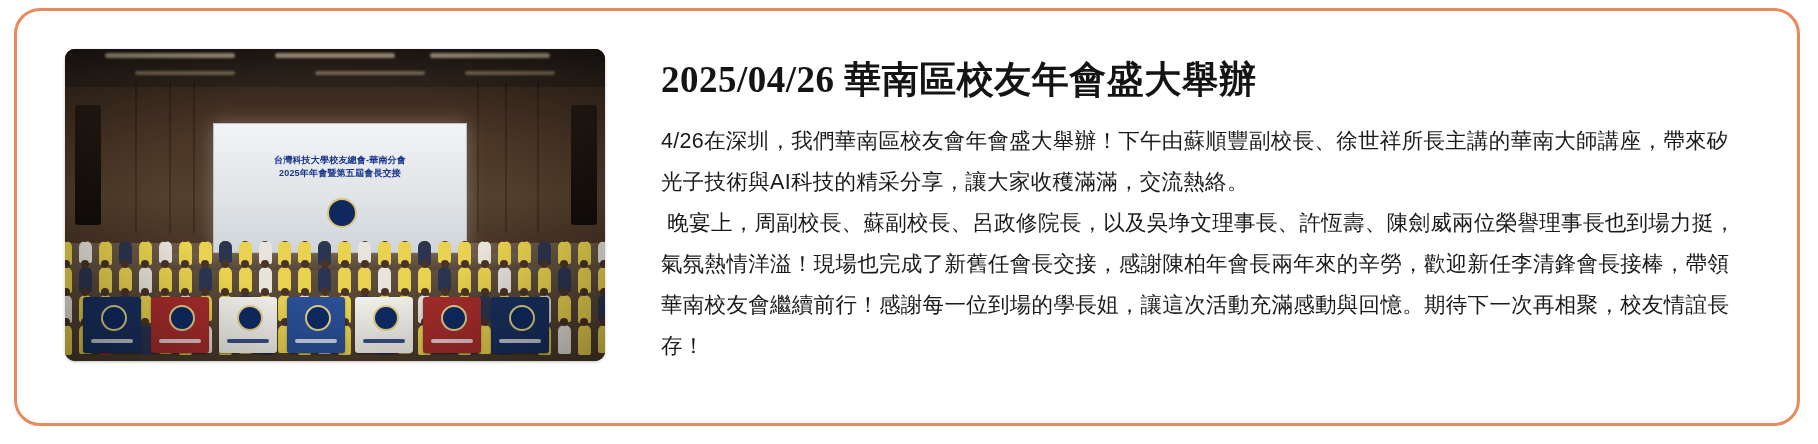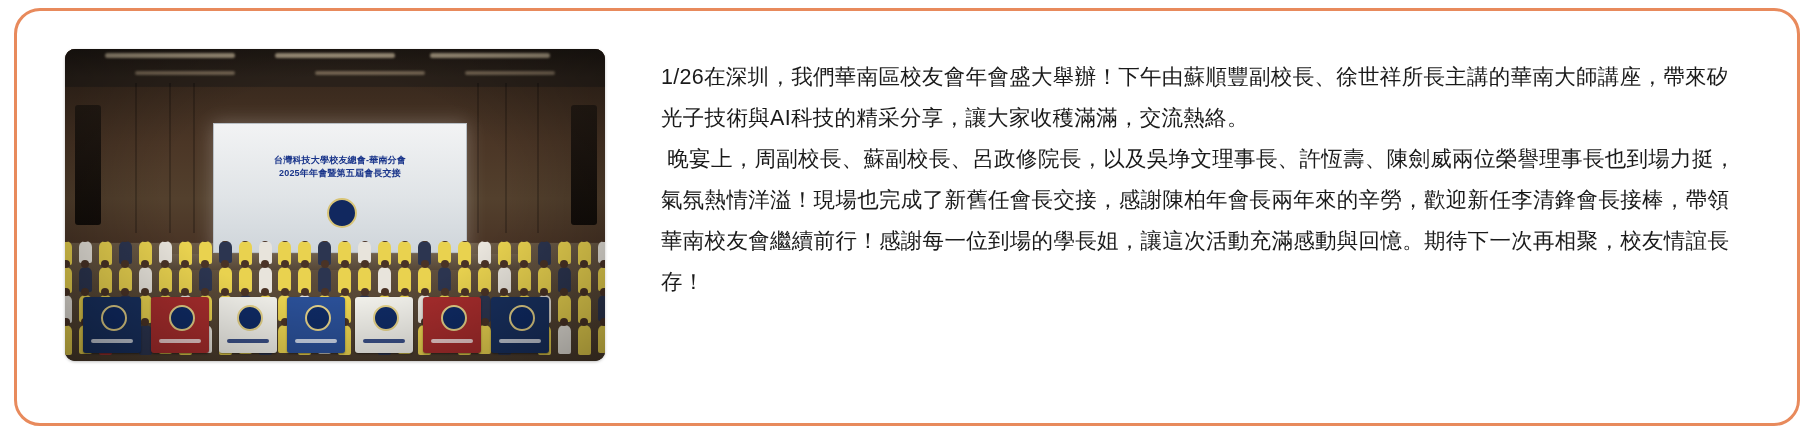--- a/index.html
+++ b/index.html
@@ -431,17 +431,18 @@
             <div class="fg-circle"></div>
             <div class="fg-line"></div>
           </div>
       </div>
 
       <div class="vig"></div>
     </div>
   </div>
 
   <div class="content">
-    <div class="body-text">1/26在深圳，我們華南區校友會年會盛大舉辦！下午由蘇順豐副校長、徐世祥所長主講的華南大師講座，帶來矽光子技術與AI科技的精采分享，讓大家收穫滿滿，交流熱絡。
+    <h1 class="headline">2025/04/26 華南區校友年會盛大舉辦</h1>
+    <div class="body-text">4/26在深圳，我們華南區校友會年會盛大舉辦！下午由蘇順豐副校長、徐世祥所長主講的華南大師講座，帶來矽光子技術與AI科技的精采分享，讓大家收穫滿滿，交流熱絡。
  晚宴上，周副校長、蘇副校長、呂政修院長，以及吳埩文理事長、許恆壽、陳劍威兩位榮譽理事長也到場力挺，氣氛熱情洋溢！現場也完成了新舊任會長交接，感謝陳柏年會長兩年來的辛勞，歡迎新任李清鋒會長接棒，帶領華南校友會繼續前行！感謝每一位到場的學長姐，讓這次活動充滿感動與回憶。期待下一次再相聚，校友情誼長存！</div>
   </div>
 
 </div>
 
 </body></html>

